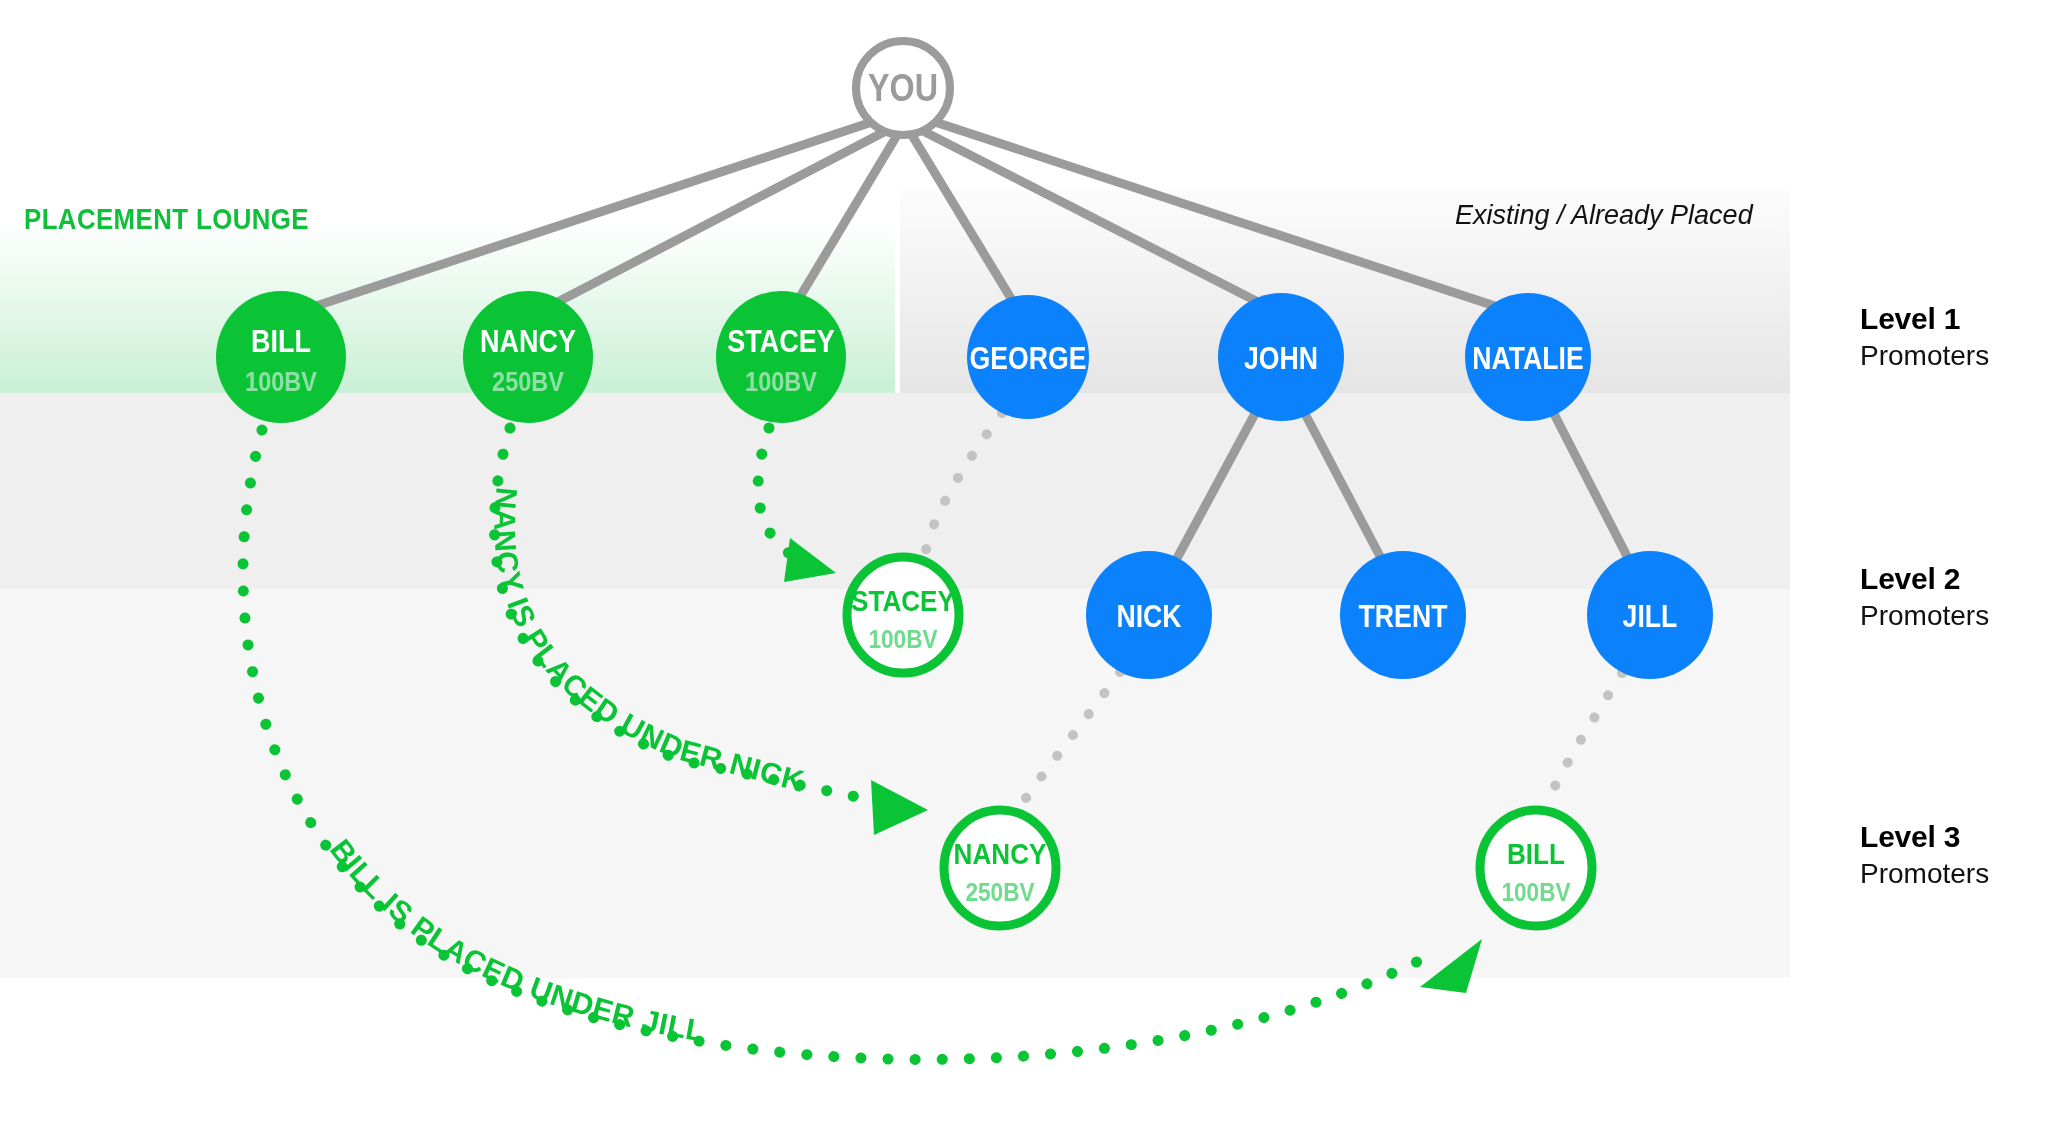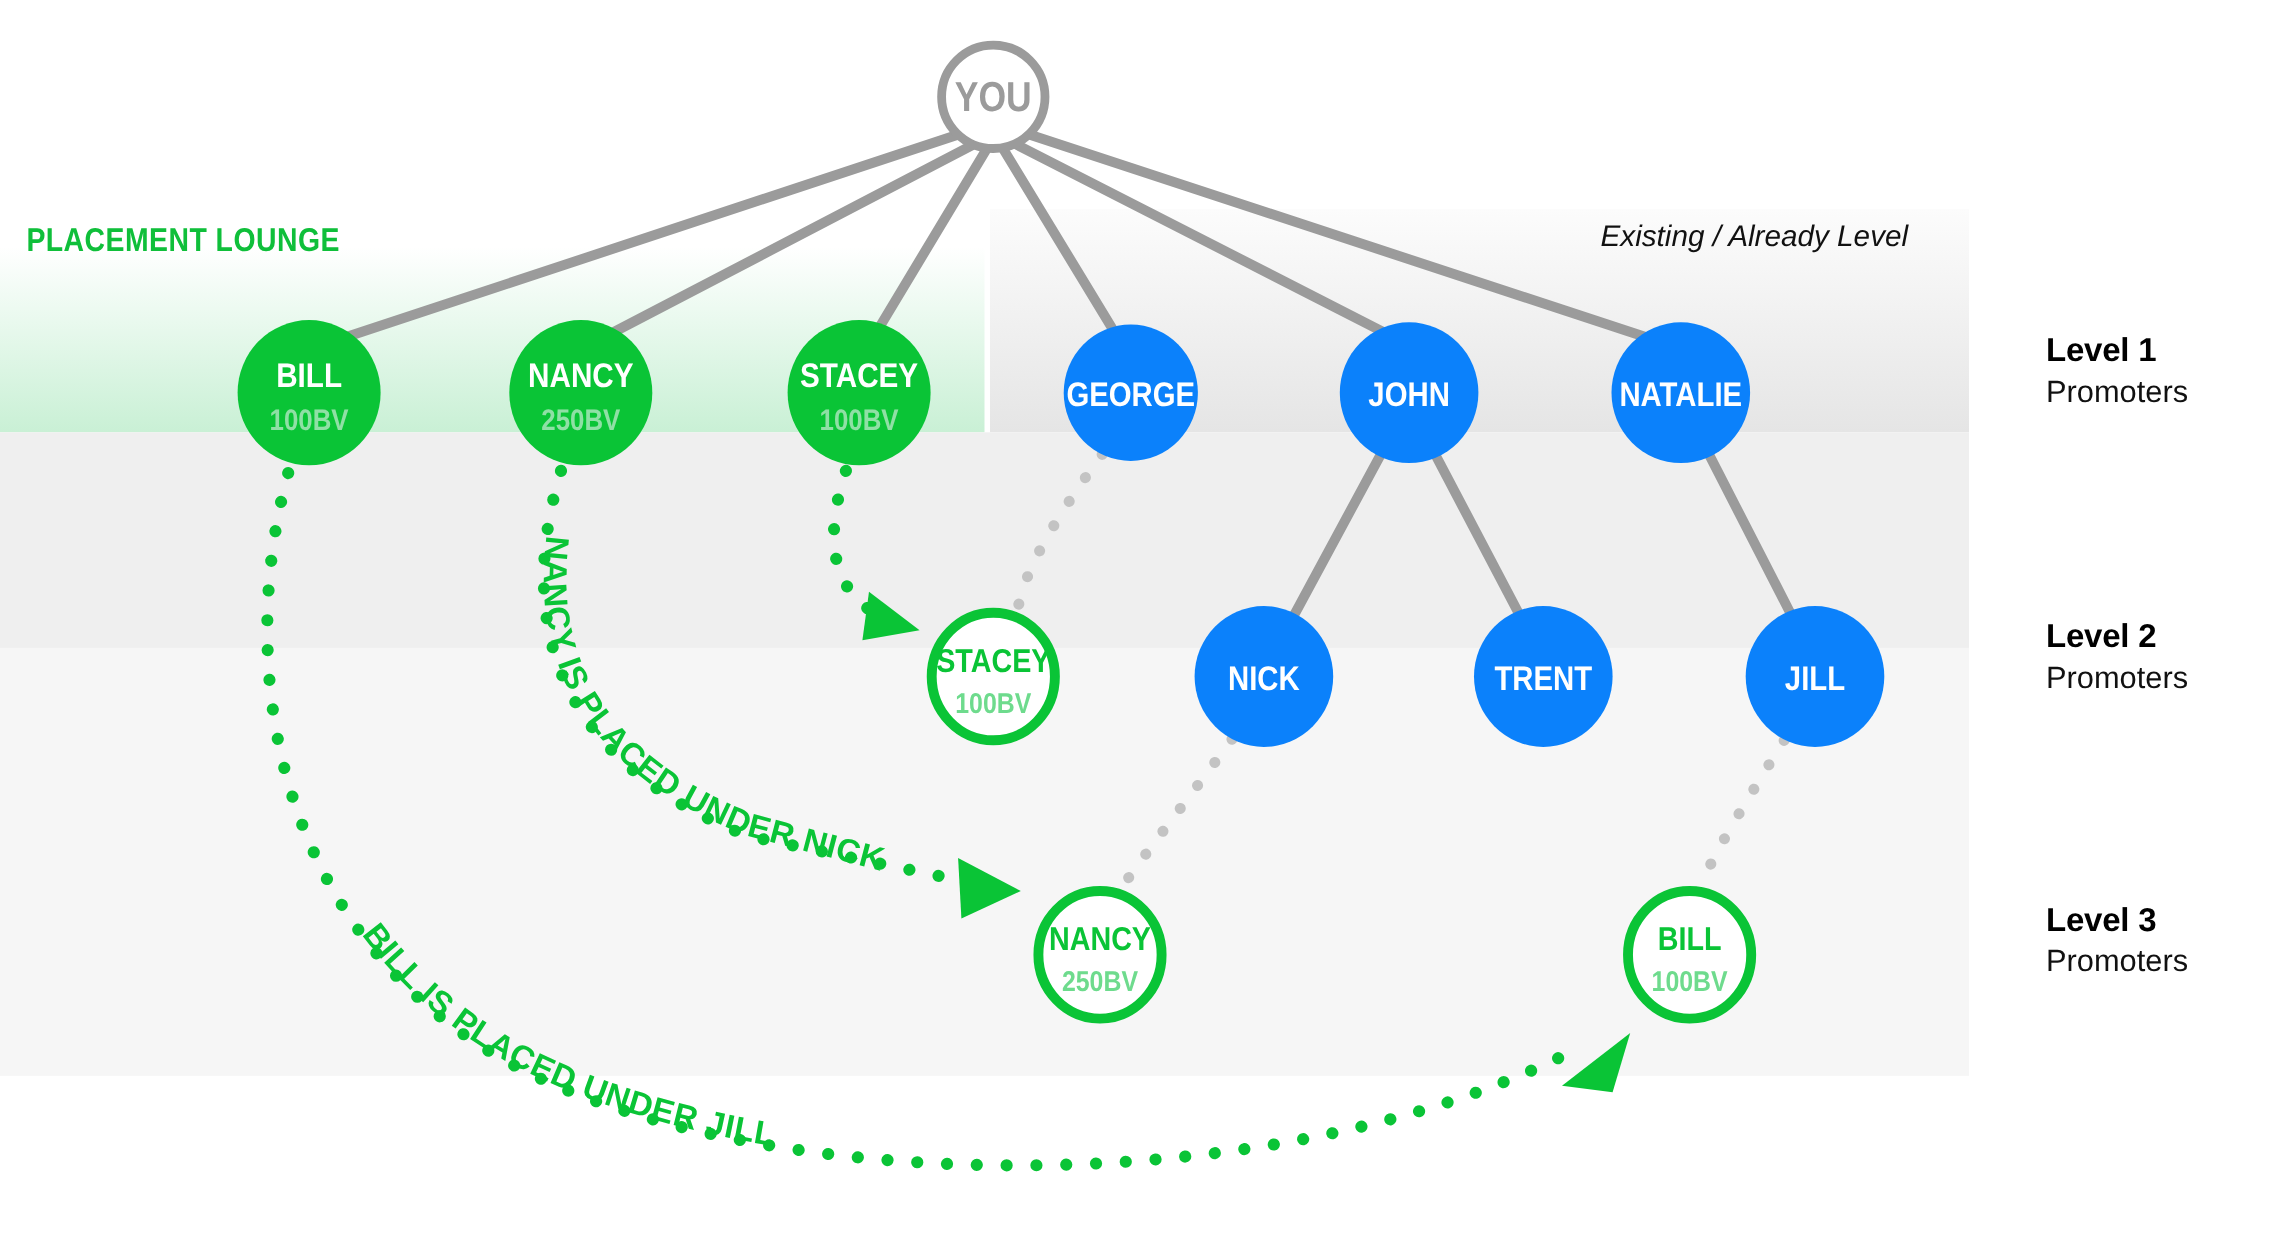--- a/index.html
+++ b/index.html
@@ -201,21 +201,21 @@
 
     <g>
       <ellipse cx="1536" cy="868" rx="56" ry="58" fill="#ffffff" stroke="#0ac436" stroke-width="9"></ellipse>
       <text x="1536" y="864" text-anchor="middle" font-family="Liberation Sans, sans-serif" font-weight="700" font-size="30" fill="#0ac436" transform="scale(0.87,1)" transform-origin="1536 864">BILL</text>
       <text x="1536" y="901" text-anchor="middle" font-family="Liberation Sans, sans-serif" font-weight="700" font-size="26" fill="#6edb8d" transform="scale(0.87,1)" transform-origin="1536 901">100BV</text>
     </g>
   </svg>
 
   <div class="lounge-title">PLACEMENT LOUNGE</div>
 
-  <div class="existing-label" style="left:1455px;">Existing / Already Level</div>
+  <div class="existing-label" style="left:1455px;">Existing / Already Placed</div>
 
   <div class="level-label" id="lvl1">
     <div class="lvl-title">Level 1</div>
     <div class="lvl-sub">Promoters</div>
   </div>
 
   <div class="level-label" id="lvl2">
     <div class="lvl-title">Level 2</div>
     <div class="lvl-sub">Promoters</div>
   </div>

